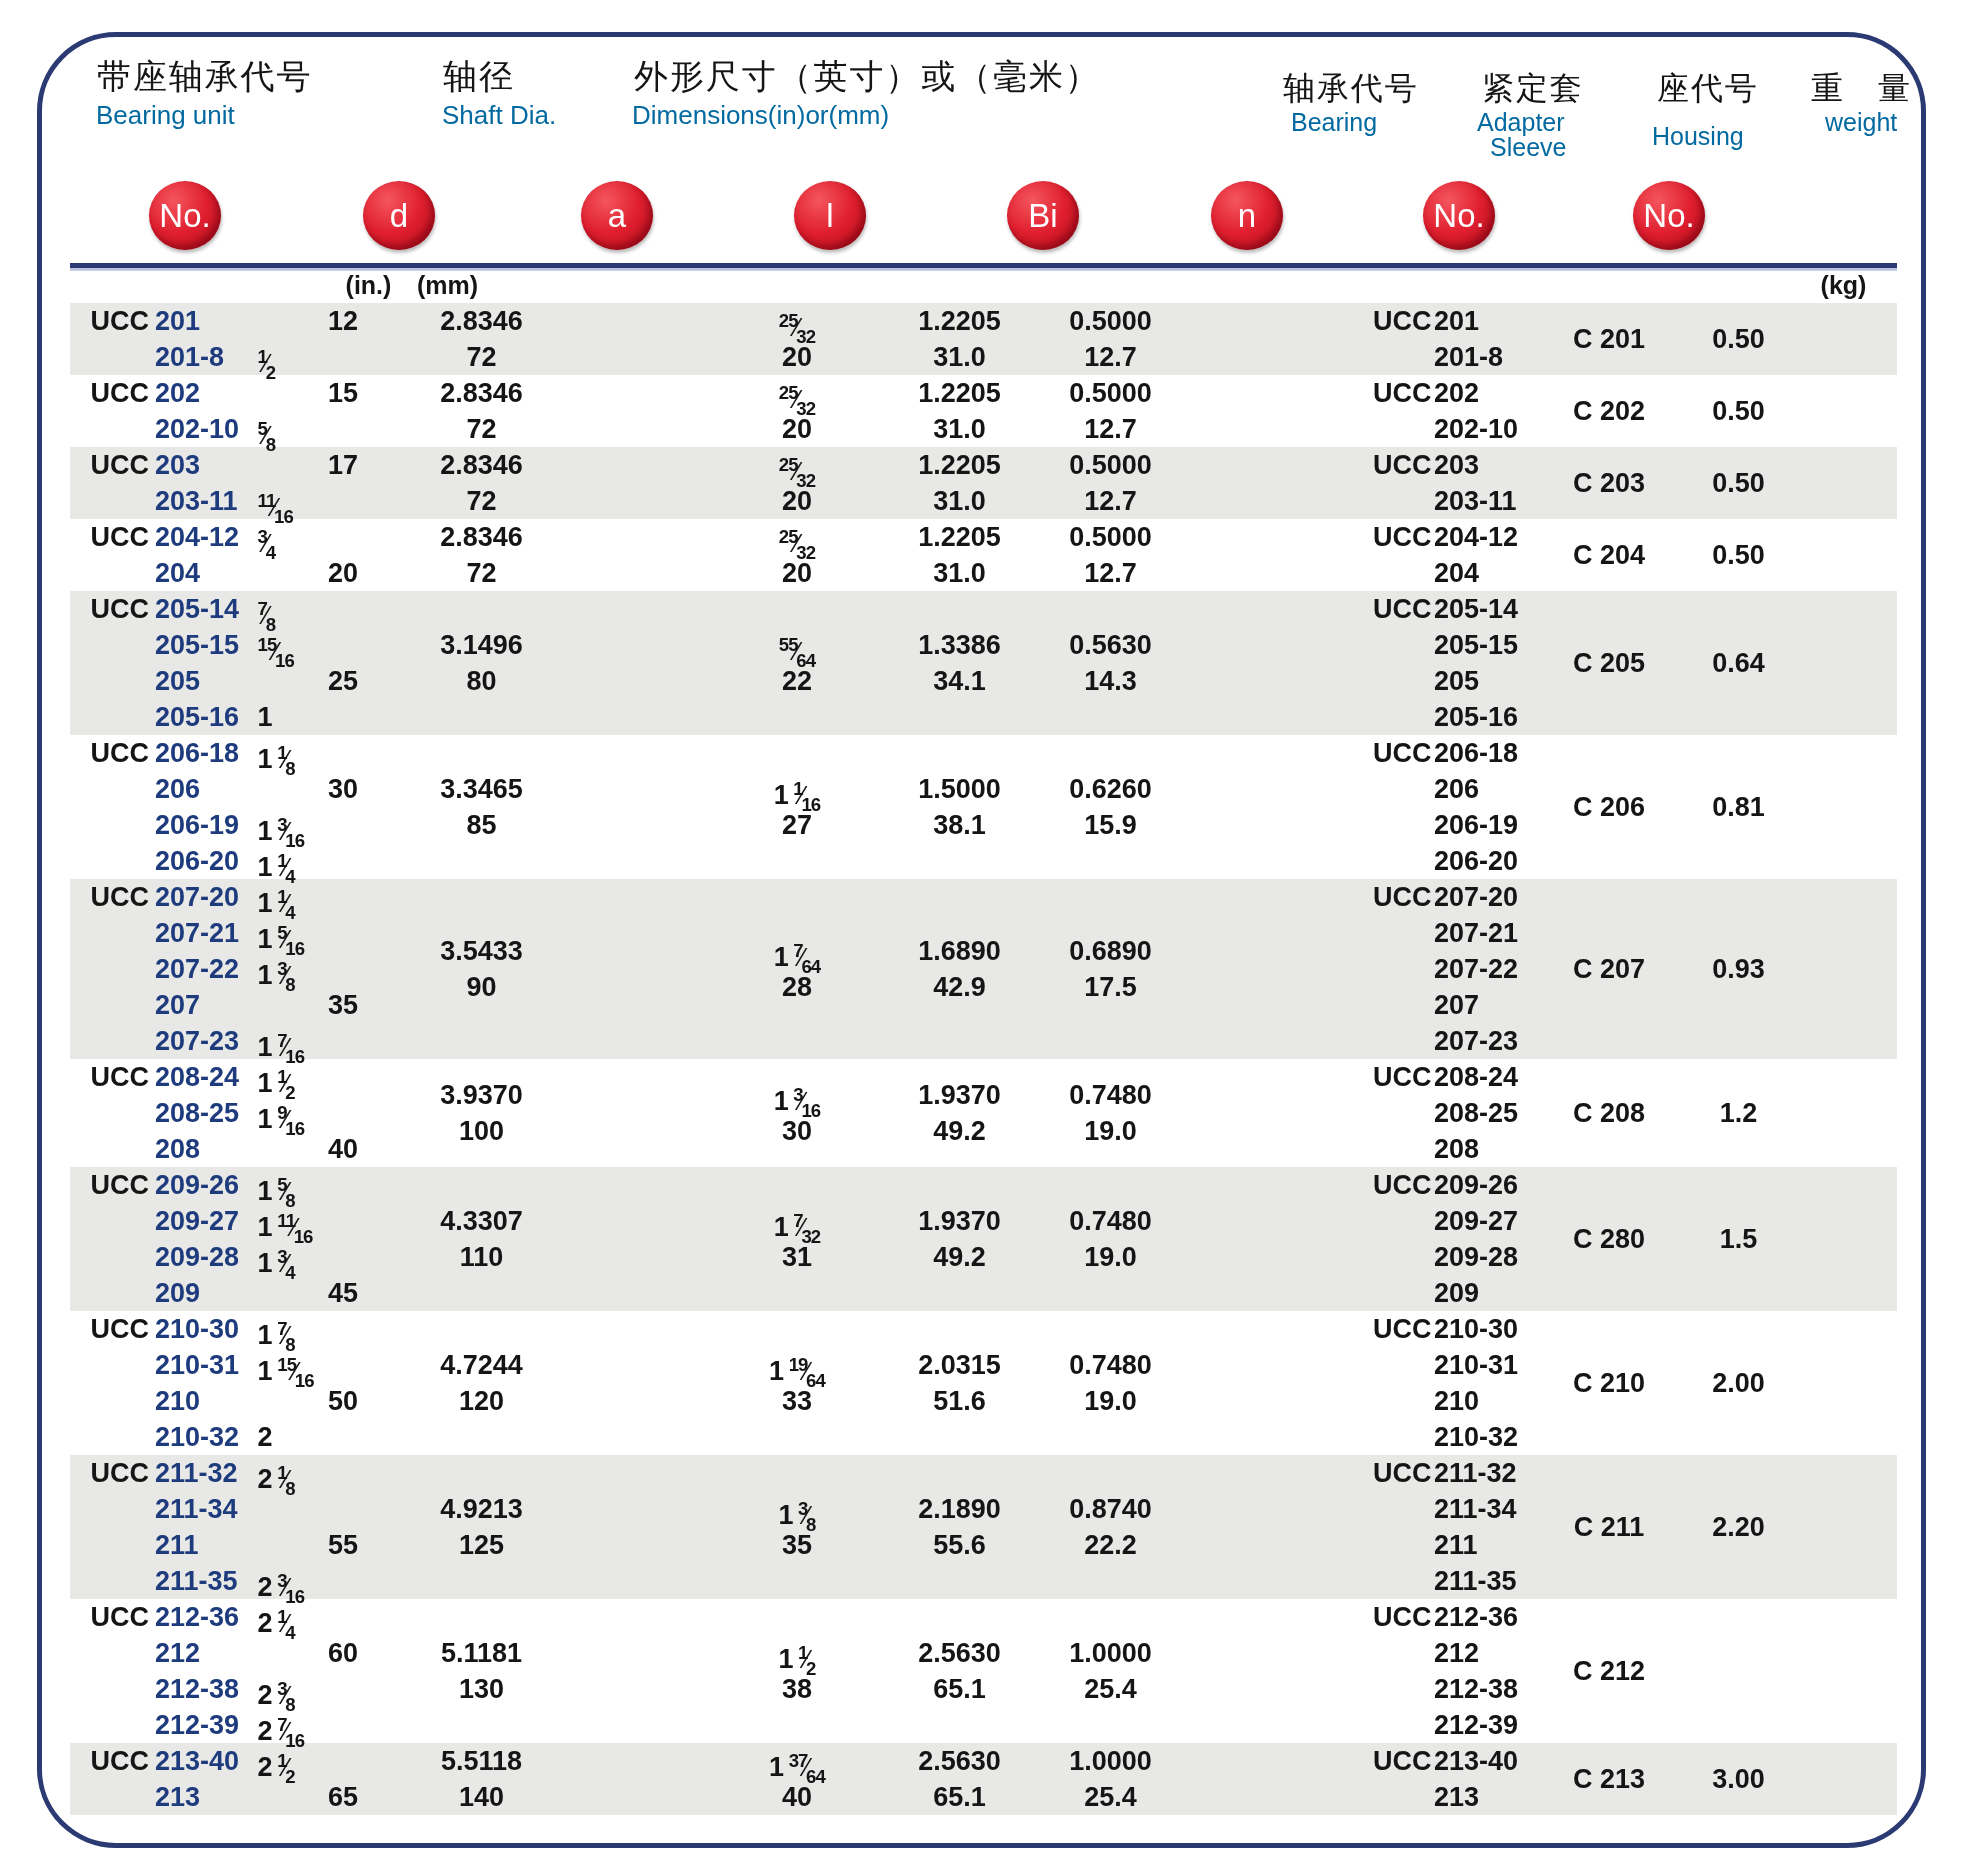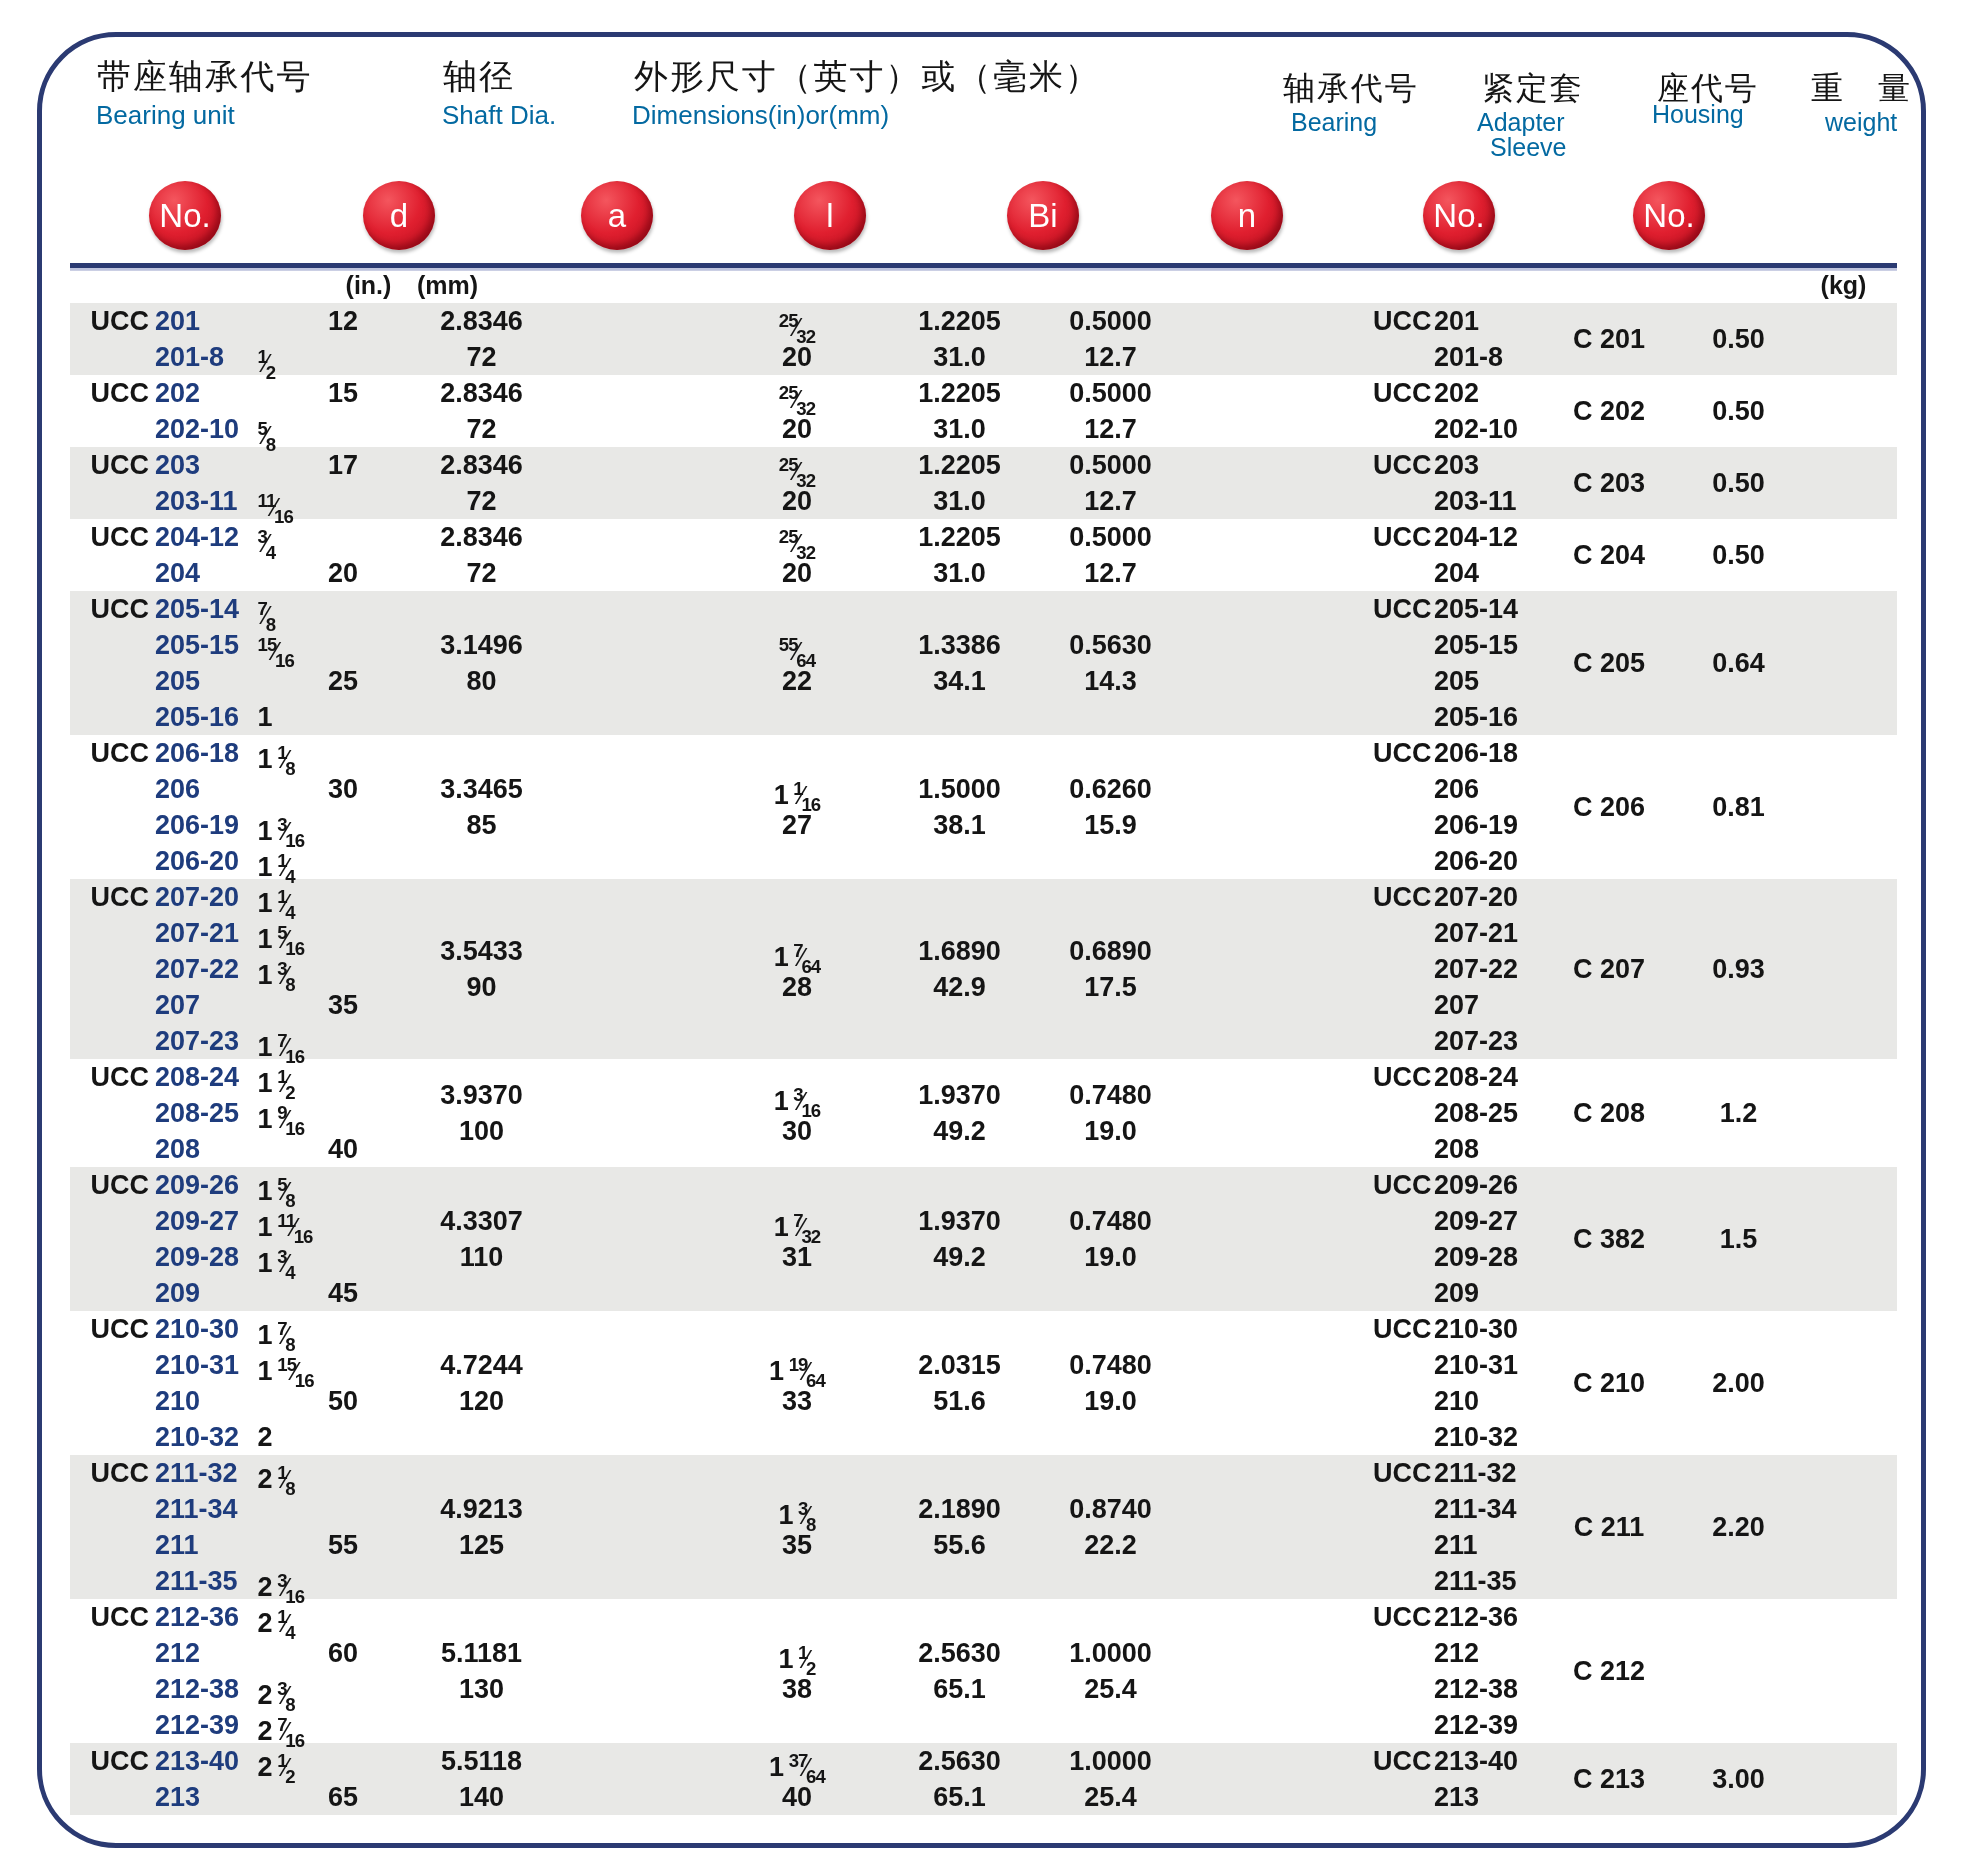--- a/index.html
+++ b/index.html
@@ -66,21 +66,21 @@
   <div class="hen" style="left:632px;top:100px">Dimensions(in)or(mm)</div>
 
   <div class="hzh" style="left:1283px;top:67px;font-size:32px">轴承代号</div>
   <div class="hen" style="left:1291px;top:108px;font-size:25px">Bearing</div>
 
   <div class="hzh" style="left:1482px;top:67px;font-size:32px">紧定套</div>
   <div class="hen" style="left:1477px;top:108px;font-size:25px">Adapter</div>
   <div class="hen" style="left:1490px;top:133px;font-size:25px">Sleeve</div>
 
   <div class="hzh" style="left:1657px;top:67px;font-size:32px">座代号</div>
-  <div class="hen" style="left:1652px;top:100px;font-size:25px">Housing</div>
+  <div class="hen" style="left:1652px;top:122px;font-size:25px">Housing</div>
 
   <div class="hzh" style="left:1811px;top:67px;font-size:32px;letter-spacing:13px">重 量</div>
   <div class="hen" style="left:1825px;top:108px;font-size:25px">weight</div>
 
   <div class="badge" style="left:149px">No.</div>
   <div class="badge" style="left:363px">d</div>
   <div class="badge" style="left:581px">a</div>
   <div class="badge" style="left:794px">l</div>
   <div class="badge" style="left:1007px">Bi</div>
   <div class="badge" style="left:1211px">n</div>
@@ -526,21 +526,21 @@
           <div class="ln">19.0</div>
         </div>
         <div class="cell"></div>
         <div class="cell">
           <div class="ln"><span class="sl-prefix">UCC</span>209-26</div>
           <div class="ln"><span class="sl-indent"></span>209-27</div>
           <div class="ln"><span class="sl-indent"></span>209-28</div>
           <div class="ln"><span class="sl-indent"></span>209</div>
         </div>
         <div class="cell c-house">
-          <div class="ln">C 382</div>
+          <div class="ln">C 280</div>
         </div>
         <div class="cell c-wt">
           <div class="ln">1.5</div>
         </div>
       </div>
       <div class="group">
         <div class="cell c-ucc">
           <div class="ln">UCC</div>
         </div>
         <div class="cell">

